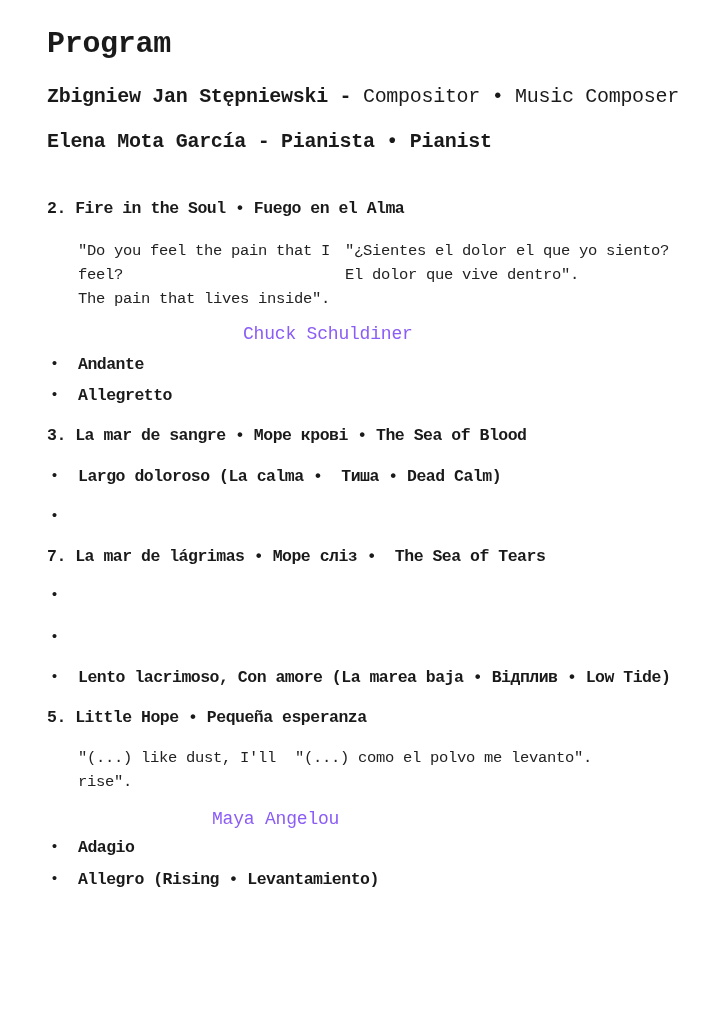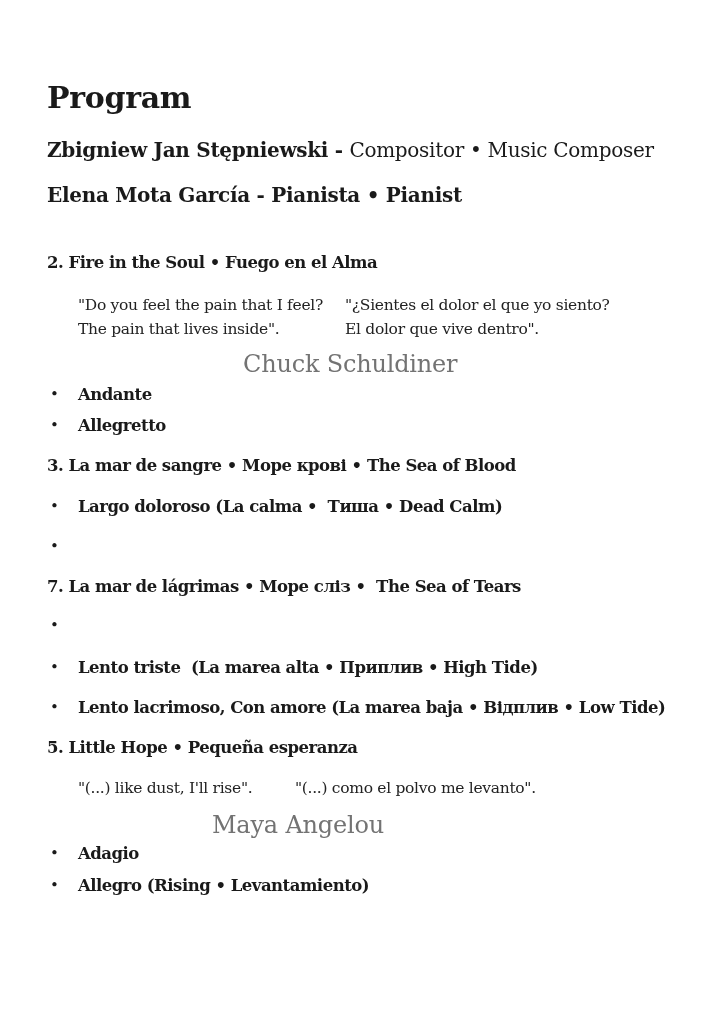--- a/index.html
+++ b/index.html
@@ -11,22 +11,23 @@
     width: 722px;
     height: 1024px;
     overflow: hidden;
     font-family: "DejaVu Serif", serif;
     color: #1a1a1a;
   }
   .page {
     box-sizing: border-box;
     width: 722px;
     height: 869px;
-    padding: 80px 40px 0 47px;
+    padding: 26px 40px 0 47px;
     background: #ffffff;
+    font-family: Liberation Mono, monospace;
   }
   .doc-title {
     margin: 0;
     font-size: 30px;
     line-height: 36px;
     font-weight: bold;
     letter-spacing: -0.3px;
   }
   .credit-line {
     margin: 0;
@@ -74,24 +75,24 @@
     line-height: 24px;
     letter-spacing: -0.3px;
     color: #222222;
   }
   .quote-col { white-space: pre-wrap; }
   .quote-0 .quote-left { width: 267px; flex: 0 0 267px; }
   .quote-1 .quote-left { width: 217px; flex: 0 0 217px; }
 
   .attribution {
     margin: 0;
-    font-size: 24px;
+    font-size: 18px;
     line-height: 24px;
     letter-spacing: -0.2px;
-    color: #737373;
+    color: #8b5cf6;
   }
   .attribution-0 { margin-left: 196px; }
   .attribution-1 { margin-left: 165px; }
 
   
   #program-list > :nth-child(1)  { margin-top: 44px; }
   #program-list > :nth-child(2)  { margin-top: 20px; }
   #program-list > :nth-child(3)  { margin-top: 11px; }
   #program-list > :nth-child(4)  { margin-top: 8px; }
   #program-list > :nth-child(5)  { margin-top: 10px; }
@@ -142,21 +143,20 @@
       </div>
       <div class="bullet-row">
         <span class="bullet">•</span>
       </div>
       <p class="heading">7. La mar de lágrimas • Море сліз •  The Sea of Tears</p>
       <div class="bullet-row">
         <span class="bullet">•</span>
       </div>
       <div class="bullet-row">
         <span class="bullet">•</span>
-        <span class="bullet-label">Lento triste  (La marea alta • Приплив • High Tide)</span>
       </div>
       <div class="bullet-row">
         <span class="bullet">•</span>
         <span class="bullet-label">Lento lacrimoso, Con amore (La marea baja • Відплив • Low Tide)</span>
       </div>
       <p class="heading">5. Little Hope • Pequeña esperanza</p>
       <div class="quote quote-1">
         <div class="quote-col quote-left"><div>"(...) like dust, I'll rise".</div></div>
         <div class="quote-col quote-right"><div>"(...) como el polvo me levanto".</div></div>
       </div>

